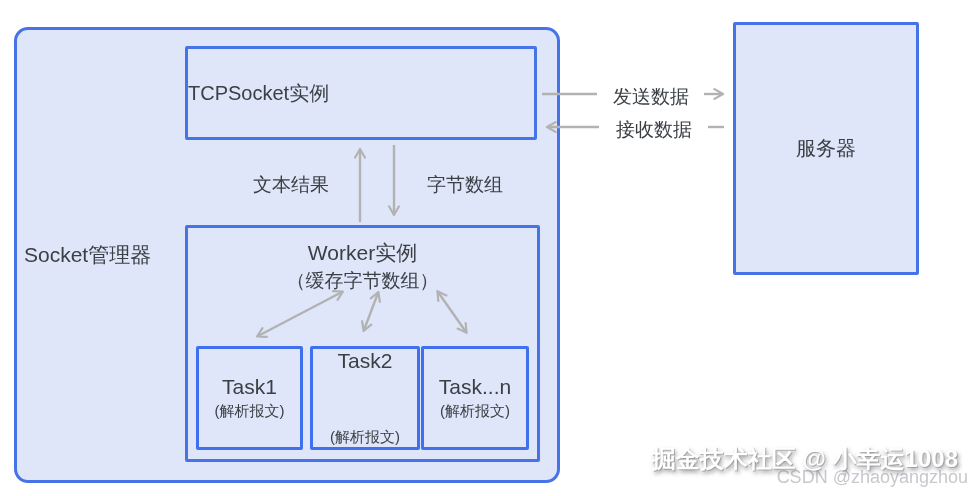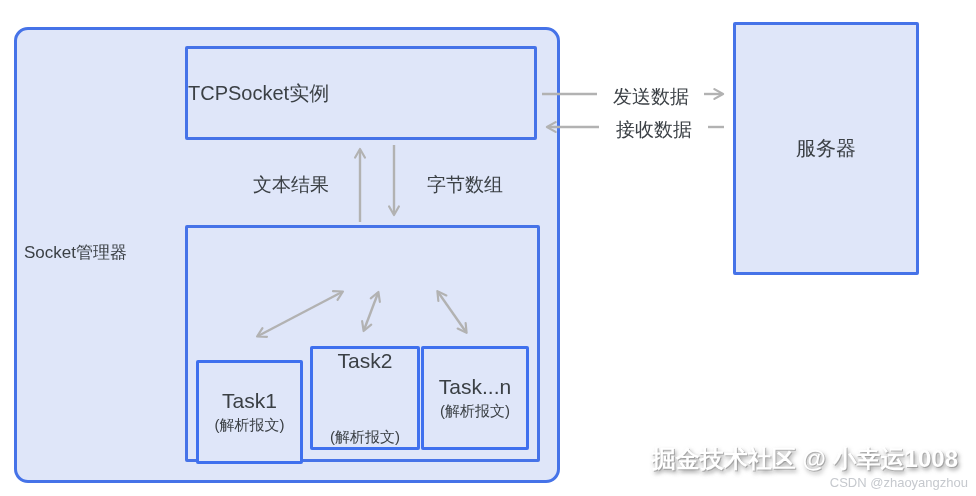--- a/index.html
+++ b/index.html
@@ -28,21 +28,21 @@
     border: 3px solid var(--border-blue);
     color: var(--text-dark);
   }
   .socket-manager {
     left: 14px; top: 27px; width: 546px; height: 456px;
     border-radius: 14px;
   }
   .socket-manager-label {
     position: absolute;
     left: 24px; top: 241px;
-    font-size: 17px;
+    font-size: 21px;
     color: var(--text-dark);
     z-index: 2;
     text-align: center;
   }
   .tcpsocket-box {
     left: 185px; top: 46px; width: 352px; height: 94px;
     border-radius: 2px;
     display: flex; align-items: center; justify-content: flex-start;
     font-size: 20px;
     z-index: 1;
@@ -64,21 +64,21 @@
     position: absolute;
     top: 118px; height: 104px;
     background: var(--box-fill);
     border: 3px solid var(--task-border);
     border-radius: 2px;
     display: flex; flex-direction: column;
     align-items: center; justify-content: center;
     gap: 3px;
     color: var(--text-dark);
   }
-  .task-1 { left: 8px;  width: 107px; margin-top: 14px; }
+  .task-1 { left: 8px;  width: 107px; }
   .task-2 { left: 122px; width: 110px; justify-content: space-between; }
   .task-n { left: 233px; width: 108px; }
   .task-name { font-size: 21px; }
   .task-desc { font-size: 15px; }
   .server-box {
     left: 733px; top: 22px; width: 186px; height: 253px;
     border-radius: 2px;
     display: flex; align-items: center; justify-content: center;
     font-size: 20px;
     z-index: 1;
@@ -115,40 +115,41 @@
     font-size: 24px;
     font-weight: bold;
     color: #ffffff;
     text-shadow: 1px 1px 0 rgba(130,130,130,0.55), 2px 3px 4px rgba(90,90,90,0.6);
     z-index: 11;
     white-space: nowrap;
   }
   .watermark-secondary {
     position: absolute;
     right: 8px; top: 467px;
-    font-size: 13px;
+    font-size: 18px;
     color: var(--wm-gray);
     z-index: 10;
     white-space: nowrap;
-    margin-top: 8px;
   }
 </style>
 </head>
 <body>
 
 <div class="canvas">
 
   <div class="box socket-manager"></div>
   <div class="socket-manager-label">Socket管理器</div>
 
   <div class="box tcpsocket-box">
     <span>TCPSocket实例</span>
   </div>
 
   <div class="box worker-box">
+    <div class="worker-title">Worker实例</div>
+    <div class="worker-subtitle">（缓存字节数组）</div>
 
     <div class="task-box task-1">
       <div class="task-name">Task1</div>
       <div class="task-desc">(解析报文)</div>
     </div>
     <div class="task-box task-2">
       <div class="task-name">Task2</div>
       <div class="task-desc">(解析报文)</div>
     </div>
     <div class="task-box task-n">

